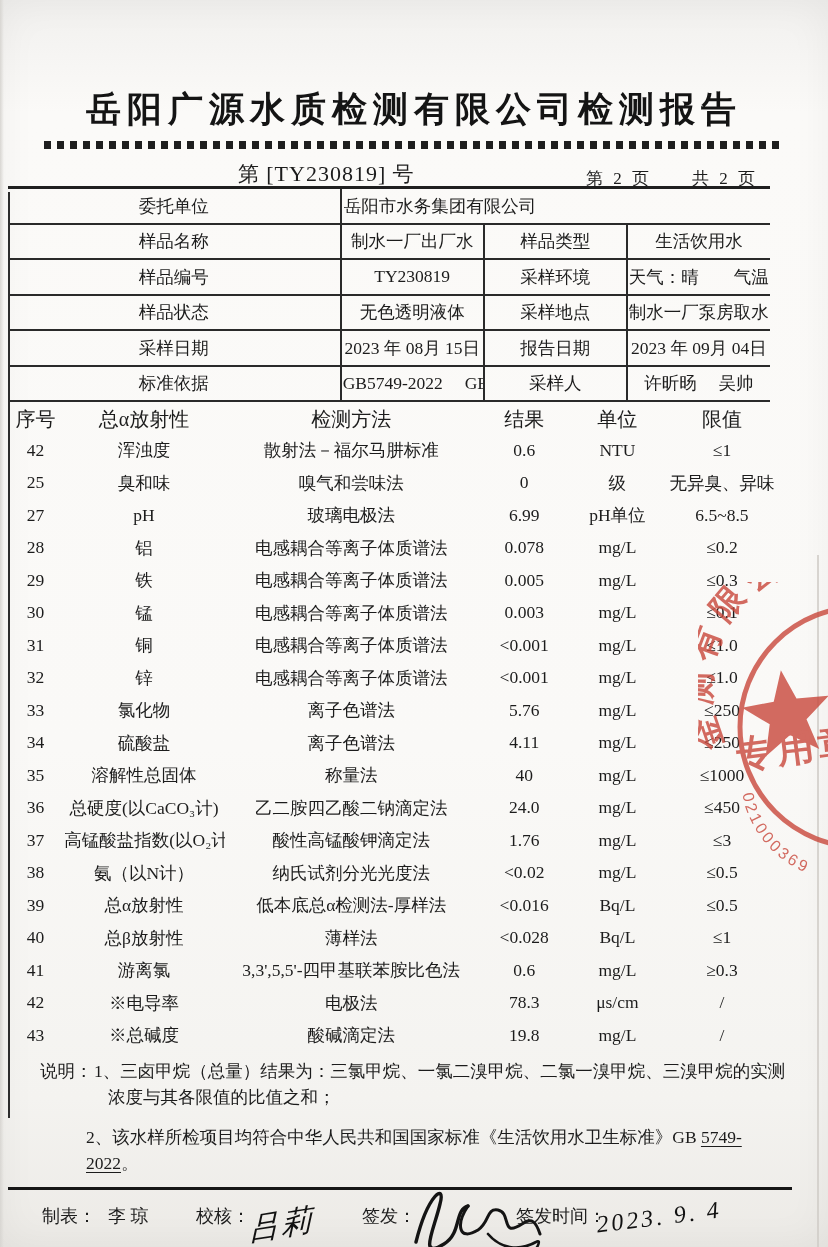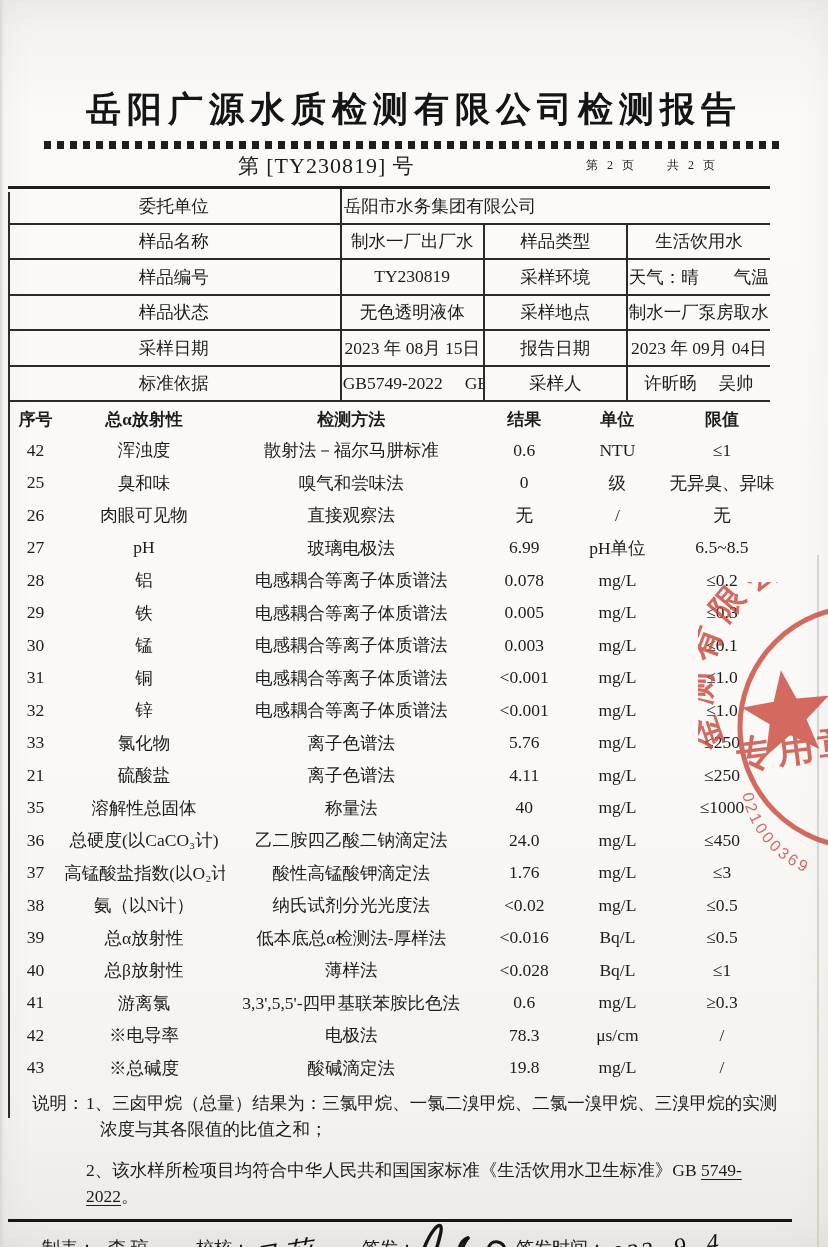--- a/index.html
+++ b/index.html
@@ -20,54 +20,54 @@
     margin:86px 20px 0 20px;
     text-align:center;
     font-size:35px;font-weight:bold;letter-spacing:6px;
     color:#141414;
   }
   .dotted-line{
     height:8px;margin:8px 44px 0 44px;
     background:repeating-linear-gradient(90deg,#1e1e1e 0 7px,transparent 7px 13px);
   }
   .report-row{position:relative;height:36px;margin-top:1px;}
-  .report-no{position:absolute;left:238px;top:2px;font-size:21px;letter-spacing:1px;}
+  .report-no{position:absolute;left:238px;top:10px;font-size:21px;letter-spacing:1px;}
   .report-no .num{font-size:22px;}
-  .page-indicator{position:absolute;left:586px;top:7px;font-size:12px;letter-spacing:3px;}
+  .page-indicator{position:absolute;left:586px;top:17px;font-size:17px;letter-spacing:3px;}
 
   .vline-left{position:absolute;left:8px;top:192px;width:2px;height:926px;background:#2c2c2c;}
 
   table{border-collapse:collapse;table-layout:fixed;}
   .info-table{
     width:762px;margin-left:8px;
     border-top:3px solid #1f1f1f;
   }
   .info-table td{
     height:31.5px;border-bottom:2px solid #2a2a2a;
     font-size:17.5px;text-align:center;overflow:hidden;white-space:nowrap;
   }
   .info-table td.lbl{width:200px;border-right:2px solid #2a2a2a;}
   .info-table td.val{width:258px;}
   .info-table td.lbl2{width:92px;border-left:2px solid #2a2a2a;border-right:2px solid #2a2a2a;}
   .info-table td.val2{width:212px;}
   .info-table td.val-wide{text-align:left;padding-left:2px;}
 
   .results-table{width:772px;margin-left:8px;margin-top:2px;}
-  .results-table th{font-weight:bold;font-size:17px;height:28px;text-align:center;}
+  .results-table th{font-weight:normal;font-size:20px;height:28px;text-align:center;}
   .results-table td{font-size:17.5px;height:30.5px;text-align:center;overflow:hidden;white-space:nowrap;}
   .results-table .c0{width:7%;}
   .results-table .c1{width:21%;}
   .results-table .c2{width:33%;}
   .results-table .c3{width:12%;}
   .results-table .c4{width:12%;}
   .results-table .c5{width:15%;}
 
   .notes{margin:6px 34px 0 32px;font-size:17.5px;line-height:1.5;}
   .note-row{display:flex;}
-  .note-label{flex:0 0 54px;}
+  .note-label{flex:0 0 54px;margin-left:8px;}
   .note-item1{flex:1;padding-left:14px;text-indent:-14px;}
   .note-item2{margin-top:14px;margin-left:54px;}
   .std-underline{text-decoration:underline;text-underline-offset:3px;}
 
   .footer-line{margin:10px 0 0 8px;width:784px;border-top:3px solid #161616;}
   .footer{position:relative;height:90px;font-size:18px;}
   .footer .f-abs{position:absolute;top:14px;white-space:nowrap;}
   .hand{font-style:italic;color:#111;}
   .checker-sig{left:248px;top:4px;font-size:31px;transform:rotate(-9deg) skewX(-8deg);letter-spacing:2px;}
   .issue-time{left:596px;top:8px;font-size:24px;transform:rotate(-7deg);letter-spacing:3px;}
@@ -155,28 +155,20 @@
         </tr>
         <tr>
           <td class="c0">25</td>
           <td class="c1">臭和味</td>
           <td class="c2">嗅气和尝味法</td>
           <td class="c3">0</td>
           <td class="c4">级</td>
           <td class="c5">无异臭、异味</td>
         </tr>
         <tr>
-          <td class="c0">26</td>
-          <td class="c1">肉眼可见物</td>
-          <td class="c2">直接观察法</td>
-          <td class="c3">无</td>
-          <td class="c4">/</td>
-          <td class="c5">无</td>
-        </tr>
-        <tr>
           <td class="c0">27</td>
           <td class="c1">pH</td>
           <td class="c2">玻璃电极法</td>
           <td class="c3">6.99</td>
           <td class="c4">pH单位</td>
           <td class="c5">6.5~8.5</td>
         </tr>
         <tr>
           <td class="c0">28</td>
           <td class="c1">铝</td>
@@ -219,21 +211,21 @@
         </tr>
         <tr>
           <td class="c0">33</td>
           <td class="c1">氯化物</td>
           <td class="c2">离子色谱法</td>
           <td class="c3">5.76</td>
           <td class="c4">mg/L</td>
           <td class="c5">≤250</td>
         </tr>
         <tr>
-          <td class="c0">21</td>
+          <td class="c0">34</td>
           <td class="c1">硫酸盐</td>
           <td class="c2">离子色谱法</td>
           <td class="c3">4.11</td>
           <td class="c4">mg/L</td>
           <td class="c5">≤250</td>
         </tr>
         <tr>
           <td class="c0">35</td>
           <td class="c1">溶解性总固体</td>
           <td class="c2">称量法</td>

